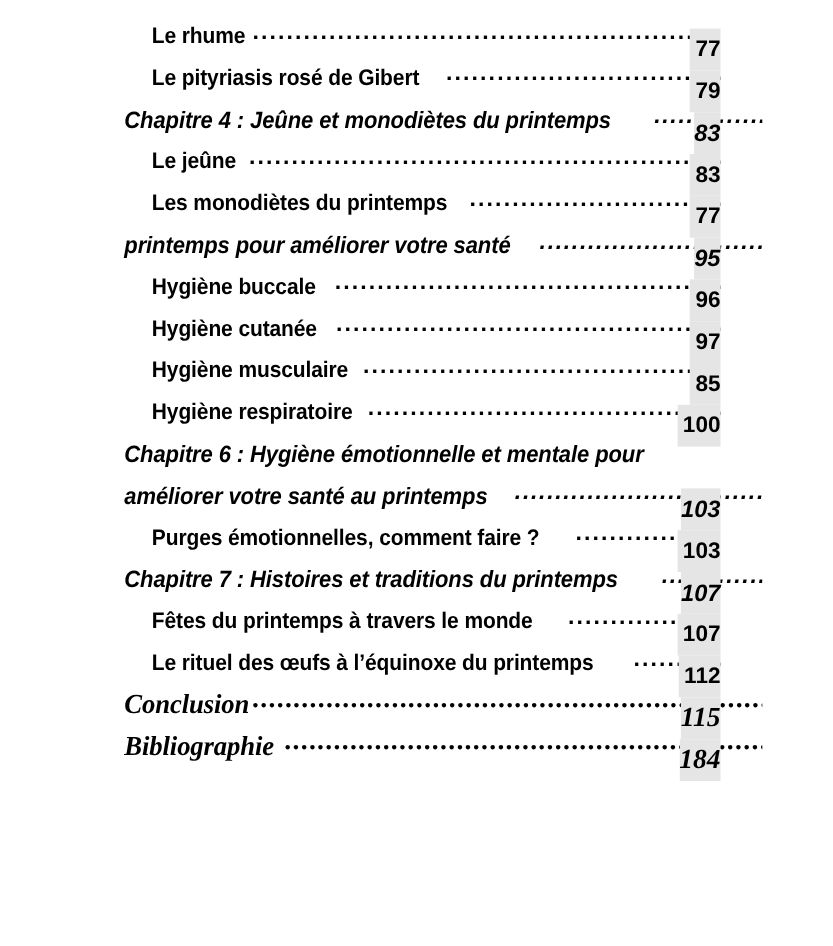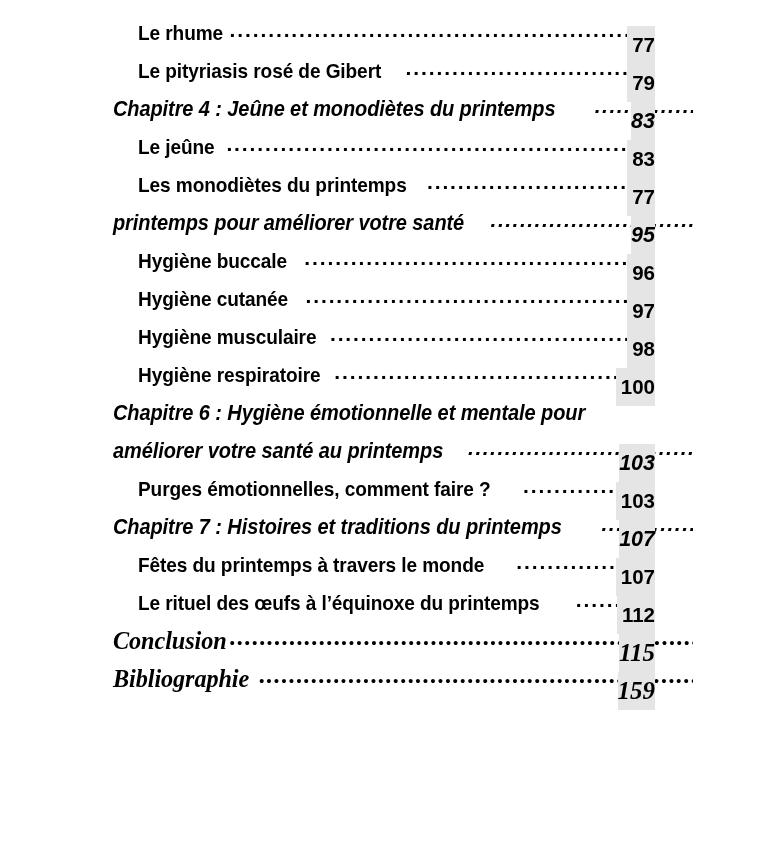--- a/index.html
+++ b/index.html
@@ -173,21 +173,21 @@
       <span class="page">96</span>
     </div>
     <div class="entry level-sub gap">
       <span class="title">Hygiène cutanée</span>
       <span class="leader"></span>
       <span class="page">97</span>
     </div>
     <div class="entry level-sub">
       <span class="title">Hygiène musculaire</span>
       <span class="leader"></span>
-      <span class="page">98</span>
+      <span class="page">85</span>
     </div>
     <div class="entry level-sub">
       <span class="title">Hygiène respiratoire</span>
       <span class="leader"></span>
       <span class="page">100</span>
     </div>
     <div class="entry level-chapter cont noleader">
       <span class="title">Chapitre 6 : Hygiène émotionnelle et mentale pour</span>
       <span class="leader"></span>
     </div>
@@ -217,15 +217,15 @@
       <span class="page">112</span>
     </div>
     <div class="entry level-chapter serif">
       <span class="title">Conclusion</span>
       <span class="leader"></span>
       <span class="page">115</span>
     </div>
     <div class="entry level-chapter serif gap">
       <span class="title">Bibliographie</span>
       <span class="leader"></span>
-      <span class="page">159</span>
+      <span class="page">184</span>
     </div>
   </div>
 
 </body></html>

